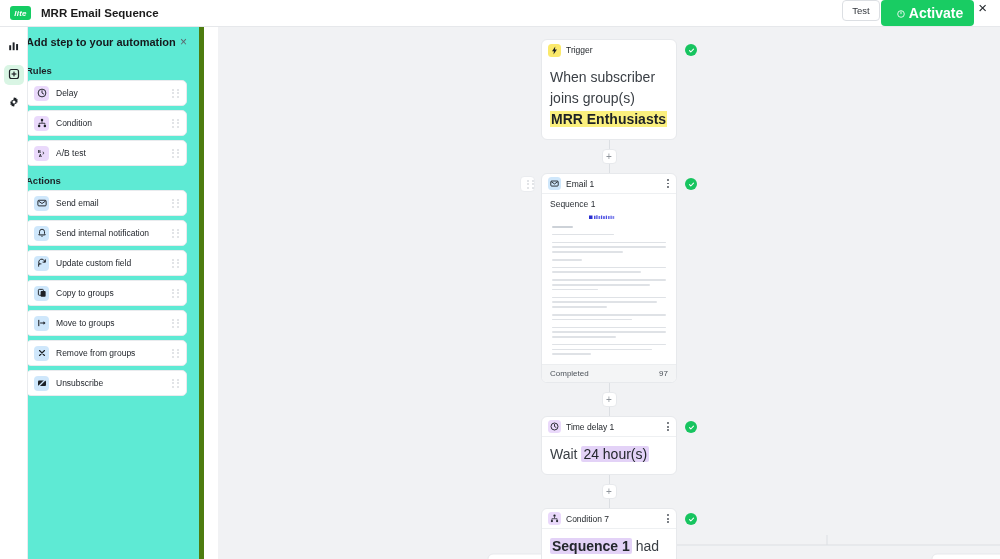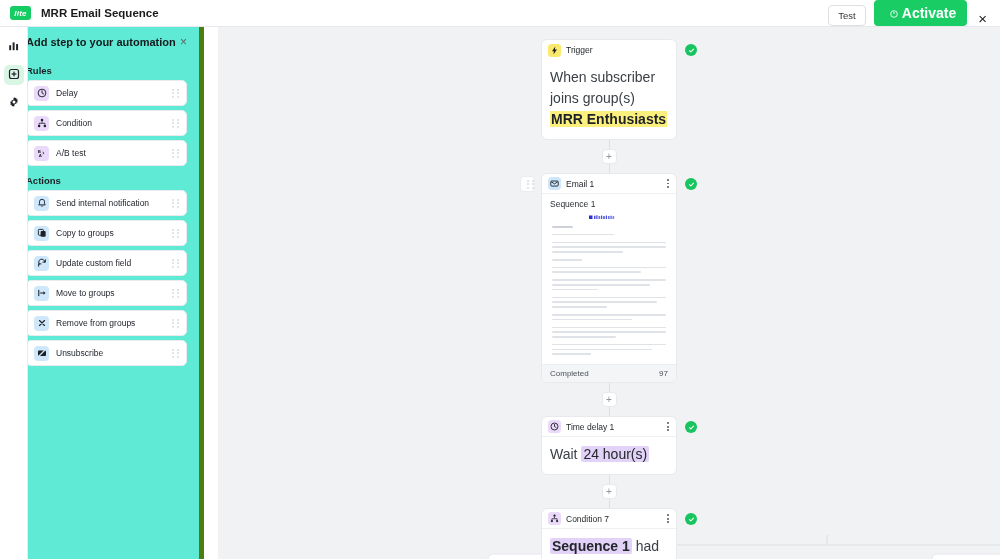--- a/index.html
+++ b/index.html
@@ -16,21 +16,21 @@
     background: #fff; border-bottom: 1px solid #e6e8eb;
     display: flex; align-items: center; padding: 0 8px; z-index: 30;
   }
   .logo {
     width: 21px; height: 14px; border-radius: 3px; background: #15cc63;
     color: #fff; font-size: 8px; font-weight: bold; letter-spacing: .2px;
     display: flex; align-items: center; justify-content: center;
     font-style: italic; margin-left: 2px;
   }
   .doc-title { font-size: 11.5px; font-weight: bold; color: #1b1b1b; margin-left: 10px; }
-  .topbar-right { margin-left: auto; display: flex; align-items: flex-end; gap: 8px; padding-right: 2px;}
+  .topbar-right { margin-left: auto; display: flex; align-items: flex-start; gap: 1px; padding-right: 2px;}
   .btn-test {
     border: 1px solid #dcdfe3; background: #fff; border-radius: 4px;
     font-size: 9.5px; color: #33373d; padding: 4px 9px; cursor: pointer;
     font-family: inherit;
   }
   .btn-activate {
     border: none; background: #19cc63; color: #fff; border-radius: 4px;
     font-size: 14px; font-weight: bold; padding: 5px 11px 5px 16px; cursor: pointer;
     display: flex; align-items: center; gap: 4px; font-family: inherit;
   }
@@ -284,59 +284,76 @@
             <i></i>
           </span>
       </div>
     </div>
 
     <div class="group-label">Actions</div>
     <div class="step-list">
       <div class="step">
         <span class="step-icon action">
           <svg width="10" height="10" viewBox="0 0 16 16">
+              <rect x="1.4" y="3.6" width="13.2" height="9" rx="1.6" fill="none" stroke="#1d2126" stroke-width="1.5"></rect>
+              <path d="M2.2 4.8L8 8.8l5.8-4" stroke="#1d2126" stroke-width="1.5" fill="none"></path>
+            </svg>
+        </span>
+        <span class="step-label">Send email</span>
+        <span class="grip">
+            <i></i>
+            <i></i>
+            <i></i>
+            <i></i>
+            <i></i>
+            <i></i>
+          </span>
+      </div>
+      <div class="step">
+        <span class="step-icon action">
+          <svg width="10" height="10" viewBox="0 0 16 16">
               <path d="M8 2a4 4 0 00-4 4v3l-1.2 2h10.4L12 9V6a4 4 0 00-4-4z" fill="none" stroke="#1d2126" stroke-width="1.5" stroke-linejoin="round"></path>
               <path d="M6.6 12.4a1.5 1.5 0 002.8 0" stroke="#1d2126" stroke-width="1.4" fill="none"></path>
             </svg>
         </span>
         <span class="step-label">Send internal notification</span>
         <span class="grip">
             <i></i>
             <i></i>
             <i></i>
             <i></i>
             <i></i>
             <i></i>
           </span>
       </div>
       <div class="step">
         <span class="step-icon action">
           <svg width="10" height="10" viewBox="0 0 16 16">
+              <path d="M12.6 6.4A5 5 0 103.6 9.8" stroke="#1d2126" stroke-width="1.6" fill="none" stroke-linecap="round"></path>
+              <path d="M13.4 2.8v3.8h-3.8M2.6 13.2V9.4h3.8" stroke="#1d2126" stroke-width="1.5" fill="none" stroke-linecap="round"></path>
+            </svg>
+        </span>
+        <span class="step-label">Update custom field</span>
+        <span class="grip">
+            <i></i>
+            <i></i>
+            <i></i>
+            <i></i>
+            <i></i>
+            <i></i>
+          </span>
+      </div>
+      <div class="step">
+        <span class="step-icon action">
+          <svg width="10" height="10" viewBox="0 0 16 16">
               <rect x="2.2" y="2.2" width="8" height="9.4" rx="1.4" fill="none" stroke="#1d2126" stroke-width="1.5"></rect>
               <rect x="5.8" y="4.8" width="8" height="9" rx="1.4" fill="#1d2126"></rect>
             </svg>
         </span>
         <span class="step-label">Copy to groups</span>
-        <span class="grip">
-            <i></i>
-            <i></i>
-            <i></i>
-            <i></i>
-            <i></i>
-            <i></i>
-          </span>
-      </div>
-      <div class="step">
-        <span class="step-icon action">
-          <svg width="10" height="10" viewBox="0 0 16 16">
-              <path d="M12.6 6.4A5 5 0 103.6 9.8" stroke="#1d2126" stroke-width="1.6" fill="none" stroke-linecap="round"></path>
-              <path d="M13.4 2.8v3.8h-3.8M2.6 13.2V9.4h3.8" stroke="#1d2126" stroke-width="1.5" fill="none" stroke-linecap="round"></path>
-            </svg>
-        </span>
-        <span class="step-label">Update custom field</span>
         <span class="grip">
             <i></i>
             <i></i>
             <i></i>
             <i></i>
             <i></i>
             <i></i>
           </span>
       </div>
       <div class="step">

